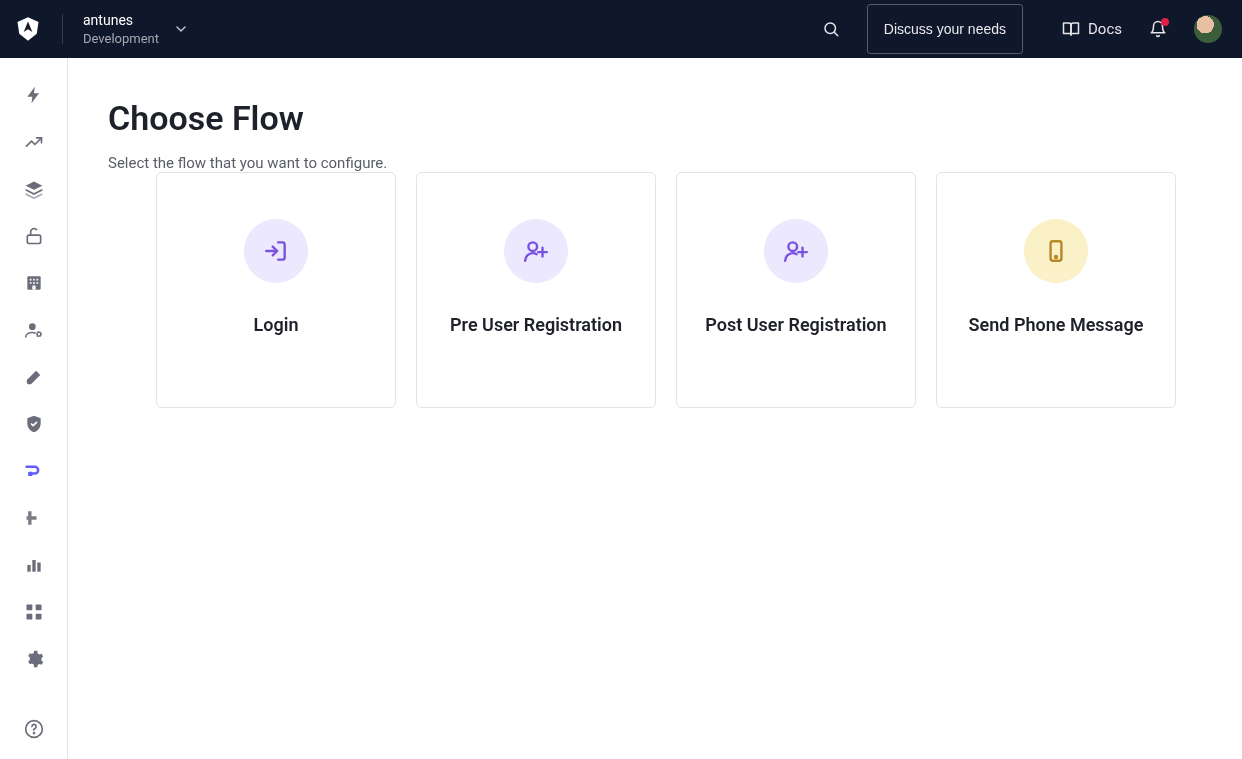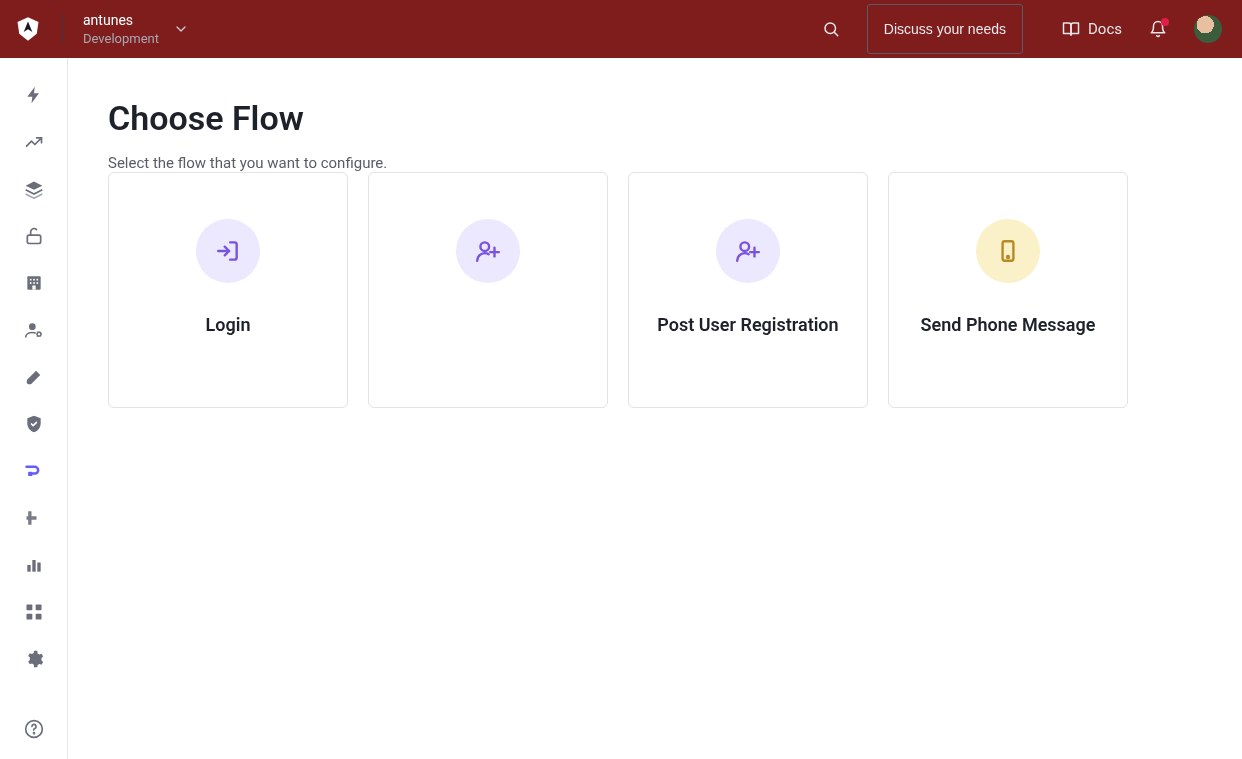--- a/index.html
+++ b/index.html
@@ -7,21 +7,21 @@
   body {
     font-family: -apple-system, BlinkMacSystemFont, "Segoe UI", Roboto, Helvetica, Arial, sans-serif;
     color: #1e212a;
     background: #fff;
     overflow: hidden;
   }
 
   
   .topbar {
     height: 58px;
-    background: #7f1d1d;
+    background: #0f172a;
     display: flex;
     align-items: center;
     padding: 0 20px 0 14px;
     color: #fff;
   }
   .logo {
     width: 28px; height: 28px;
     display: flex; align-items: center; justify-content: center;
     margin-right: 14px;
   }
@@ -75,20 +75,21 @@
 
   
   .main { flex: 1; overflow: auto; padding: 40px 40px 28px 40px; }
   h1 { font-size: 34px; font-weight: 600; margin-bottom: 16px; }
   .subtitle { font-size: 15px; color: #5a5d68; }
 
   .cards {
     display: grid;
     grid-template-columns: repeat(4, 240px);
     gap: 20px;
+    margin-left: 48px;
   }
   .card {
     border: 1px solid #e2e2e9;
     border-radius: 6px;
     height: 236px;
     display: flex;
     flex-direction: column;
     align-items: center;
     justify-content: flex-start;
     padding: 46px 24px 24px 24px;
@@ -308,20 +309,21 @@
         </div>
         <div class="card">
           <div class="iconcircle purple">
             <svg width="26" height="26" viewBox="0 0 24 24" fill="none" stroke="currentColor" stroke-width="2.2" stroke-linecap="round" stroke-linejoin="round">
               <circle cx="9" cy="8" r="4"></circle>
               <path d="M2 21c0-3.9 3.1-7 7-7 1.3 0 2.6.4 3.6 1"></path>
               <line x1="18" y1="9" x2="18" y2="17"></line>
               <line x1="14" y1="13" x2="22" y2="13"></line>
             </svg>
           </div>
+          <div class="label">Pre User Registration</div>
         </div>
         <div class="card">
           <div class="iconcircle purple">
             <svg width="26" height="26" viewBox="0 0 24 24" fill="none" stroke="currentColor" stroke-width="2.2" stroke-linecap="round" stroke-linejoin="round">
               <circle cx="9" cy="8" r="4"></circle>
               <path d="M2 21c0-3.9 3.1-7 7-7 1.3 0 2.6.4 3.6 1"></path>
               <line x1="18" y1="9" x2="18" y2="17"></line>
               <line x1="14" y1="13" x2="22" y2="13"></line>
             </svg>
           </div>

